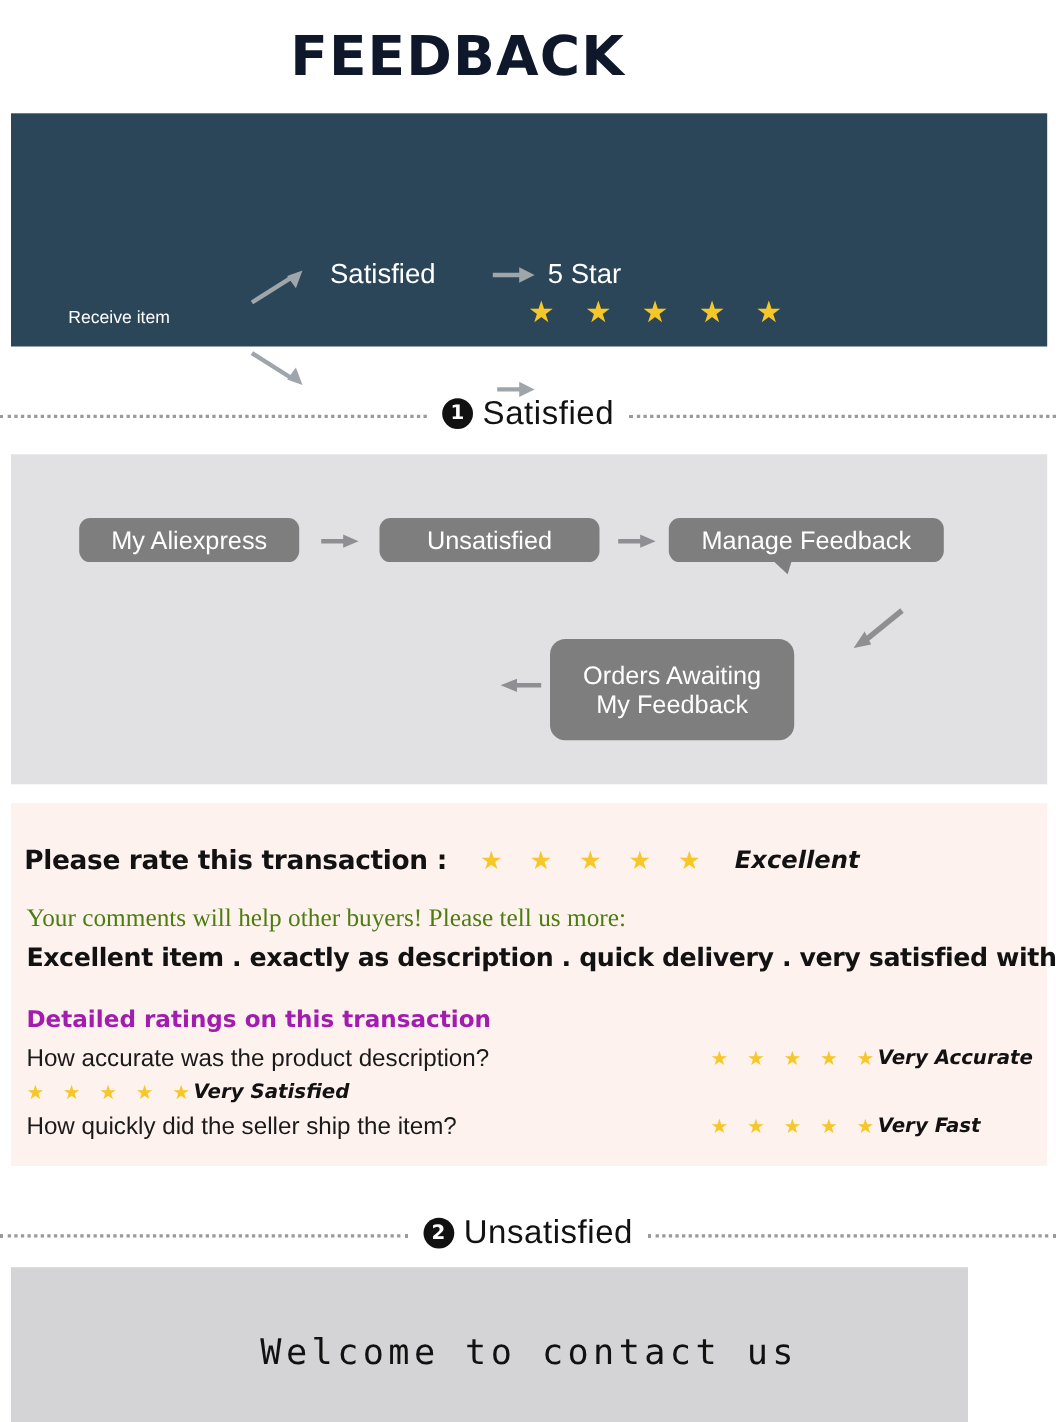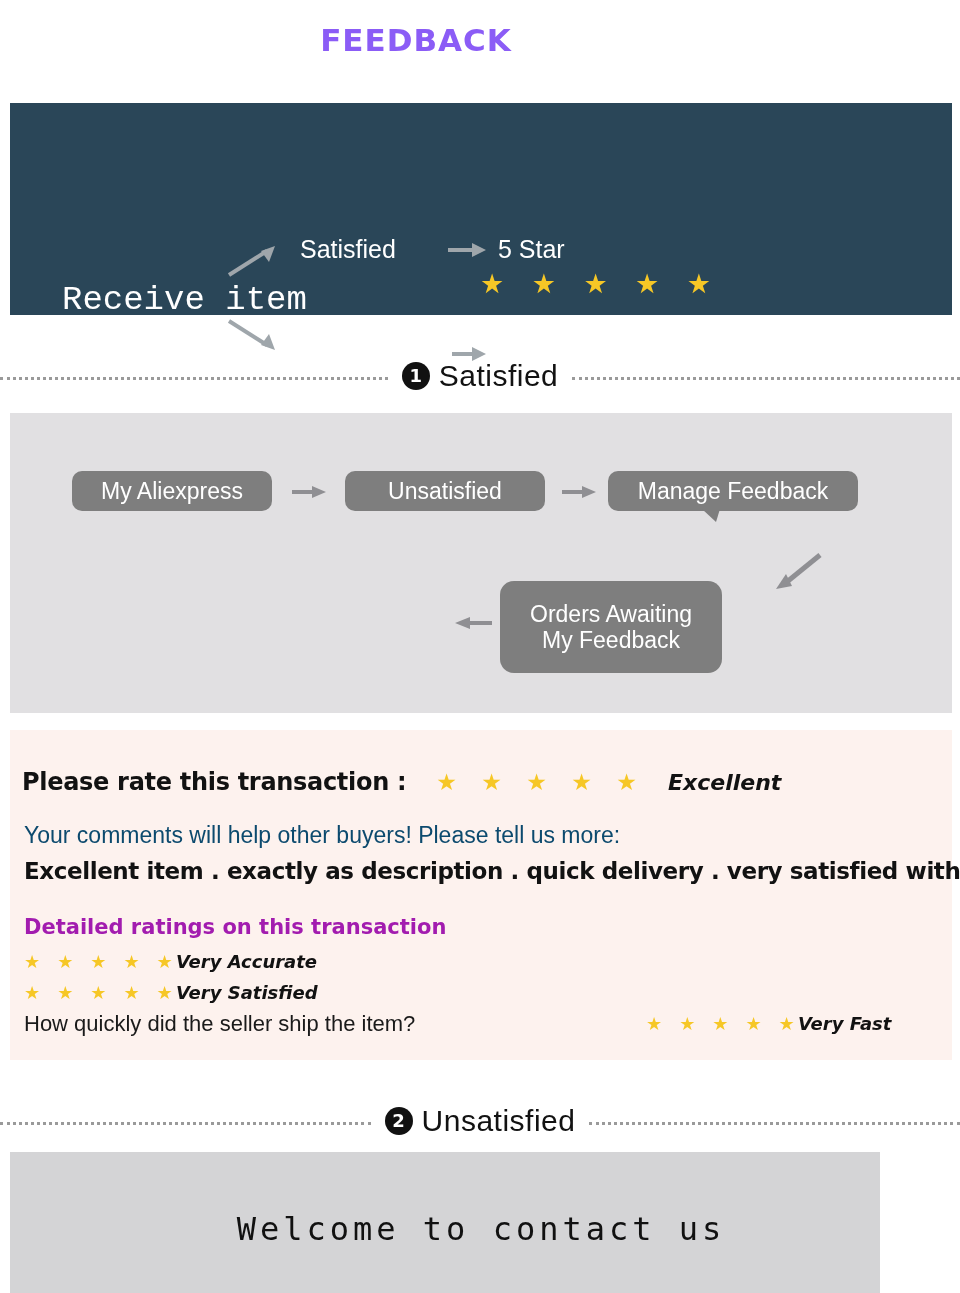--- a/index.html
+++ b/index.html
@@ -16,43 +16,43 @@
   }
 
   
   .page-title {
     position: absolute;
     left: 0;
     top: 22px;
     width: 832px;
     text-align: center;
     font-family: "DejaVu Sans", sans-serif;
-    font-size: 31px;
+    font-size: 50px;
     font-weight: bold;
     letter-spacing: 1px;
-    color: #8b5cf6;
+    color: #0f172a;
   }
 
   
   .hero {
     position: absolute;
     left: 10px;
     top: 103px;
     width: 942px;
     height: 212px;
     background: #2A4658;
   }
   .hero-text {
     position: absolute;
     color: #ffffff;
     font-family: "Liberation Sans", sans-serif;
     font-weight: normal;
     white-space: nowrap;
   }
-  .hero-receive   { left: 52px;  top: 178px; font-size: 34px; font-family: Liberation Mono, monospace; }
+  .hero-receive   { left: 52px;  top: 178px; font-size: 16px; }
   .hero-satisfied { left: 290px; top: 132px; font-size: 25px; }
   .hero-5star     { left: 488px; top: 132px; font-size: 25px; }
   .hero-unsat     { left: 282px; top: 236px; font-size: 25px; }
   .hero-contact   { left: 486px; top: 236px; font-size: 25px; }
 
   .hero-stars {
     position: absolute;
     left: 470px;
     top: 168px;
     font-size: 27px;
@@ -200,22 +200,22 @@
     font-size: 22px;
     font-weight: bold;
     font-style: italic;
     color: #121212;
   }
   .rate-line1 {
     position: absolute;
     left: 14px;
     top: 92px;
     font-size: 23px;
-    color: #0c4a6e;
-    font-family: Liberation Sans, sans-serif;
+    color: #4d7c0f;
+    font-family: Liberation Serif, serif;
     white-space: nowrap;
   }
   .rate-line2 {
     position: absolute;
     left: 14px;
     top: 128px;
     font-size: 23px;
     font-weight: bold;
     color: #121212;
     font-family: "DejaVu Sans", sans-serif;
@@ -376,20 +376,21 @@
     <span class="rate-head-word">Excellent</span>
   </div>
 
   <div class="rate-line1">Your comments will help other buyers! Please tell us more:</div>
   <div class="rate-line2">Excellent item . exactly as description . quick delivery . very satisfied with it .</div>
 
   <div class="detail-title">Detailed ratings on this transaction</div>
 
   <div class="detail-rows">
     <div class="detail-row">
+      <span class="detail-q">How accurate was the product description?</span>
       <span class="detail-stars">★ ★ ★ ★ ★</span>
       <span class="detail-verdict">Very Accurate</span>
     </div>
     <div class="detail-row">
       <span class="detail-stars">★ ★ ★ ★ ★</span>
       <span class="detail-verdict">Very Satisfied</span>
     </div>
     <div class="detail-row">
       <span class="detail-q">How quickly did the seller ship the item?</span>
       <span class="detail-stars">★ ★ ★ ★ ★</span>

